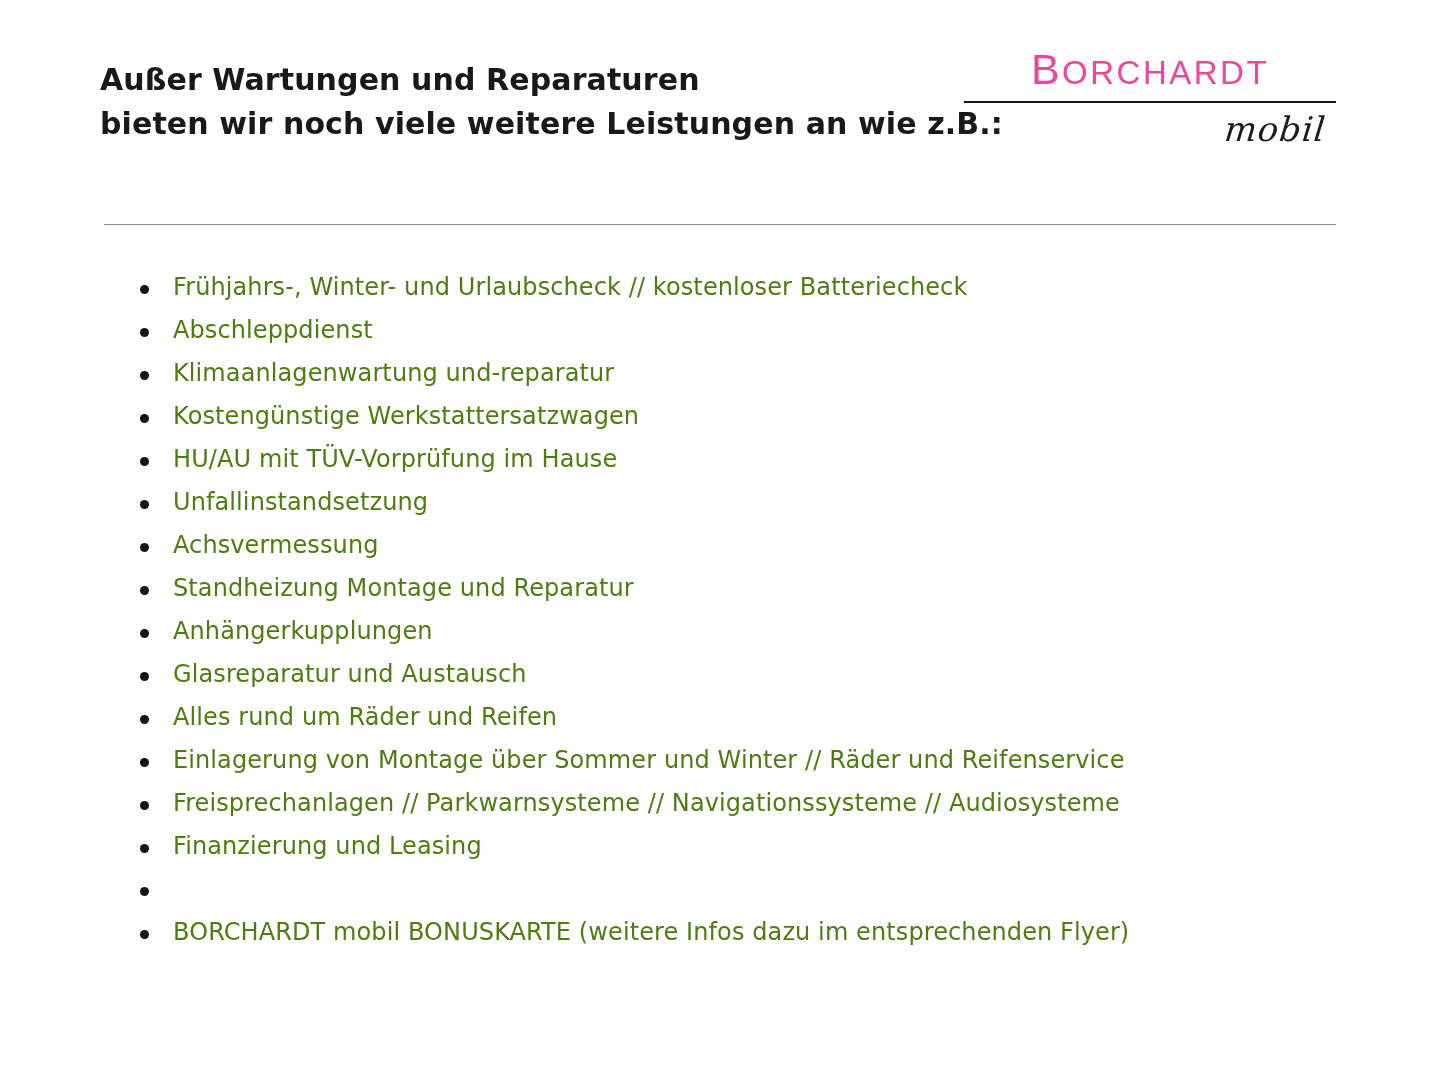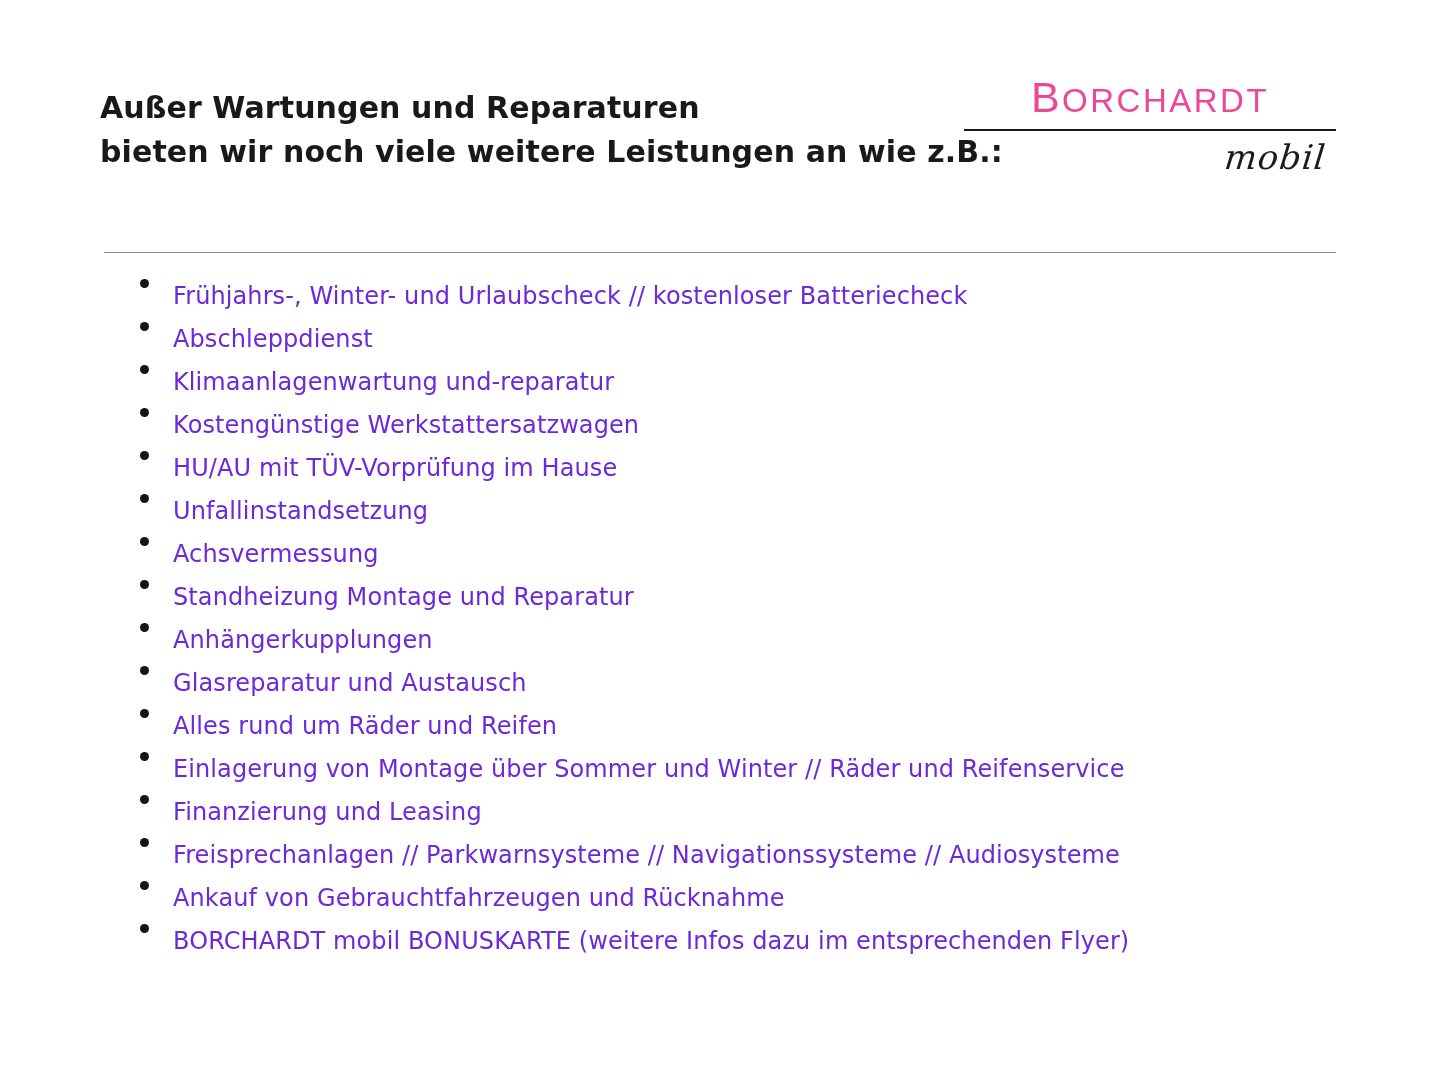--- a/index.html
+++ b/index.html
@@ -12,21 +12,20 @@
     background: #ffffff;
     font-family: "DejaVu Sans", "Liberation Sans", sans-serif;
     color: #1a1a1a;
     overflow: hidden;
   }
   .page {
     position: relative;
     width: 1440px;
     height: 908px;
     box-sizing: border-box;
-    margin-top: 28px;
   }
 
   
   .header {
     position: absolute;
     left: 100px;
     top: 58px;
     width: 1240px;
   }
   .headline {
@@ -96,25 +95,25 @@
     position: absolute;
     left: 140px;
     top: 256px;
     width: 1270px;
     list-style: none;
     margin: 0;
     padding: 0;
   }
   .list-item {
     display: flex;
-    align-items: flex-start;
+    align-items: flex-end;
     font-size: 24px;
     line-height: 1;
     height: 43px;
-    color: #6d28d9;
+    color: #4d7c0f;
     letter-spacing: 0.1px;
   }
   .bullet {
     width: 9px;
     height: 9px;
     border-radius: 50%;
     background: #141414;
     flex: 0 0 auto;
     margin-right: 24px;
     position: relative;
@@ -188,29 +187,28 @@
     <li class="list-item">
         <span class="bullet"></span>
         <span class="item-text">Alles rund um Räder und Reifen</span>
       </li>
     <li class="list-item">
         <span class="bullet"></span>
         <span class="item-text">Einlagerung von Montage über Sommer und Winter // Räder und Reifenservice</span>
       </li>
     <li class="list-item">
         <span class="bullet"></span>
+        <span class="item-text">Freisprechanlagen // Parkwarnsysteme // Navigationssysteme // Audiosysteme</span>
+      </li>
+    <li class="list-item">
+        <span class="bullet"></span>
         <span class="item-text">Finanzierung und Leasing</span>
       </li>
     <li class="list-item">
         <span class="bullet"></span>
-        <span class="item-text">Freisprechanlagen // Parkwarnsysteme // Navigationssysteme // Audiosysteme</span>
-      </li>
-    <li class="list-item">
-        <span class="bullet"></span>
-        <span class="item-text">Ankauf von Gebrauchtfahrzeugen und Rücknahme</span>
       </li>
     <li class="list-item">
         <span class="bullet"></span>
         <span class="item-text">BORCHARDT mobil BONUSKARTE (weitere Infos dazu im entsprechenden Flyer)</span>
       </li>
   </ul>
 
 </div>
 
 </body></html>

